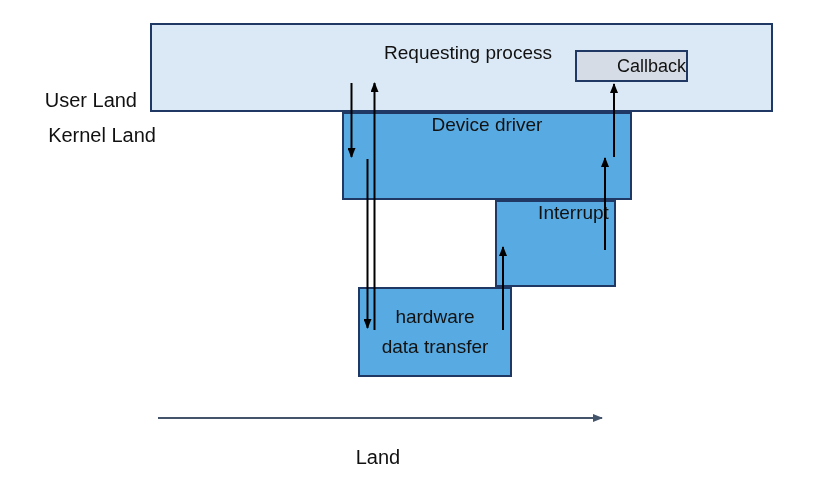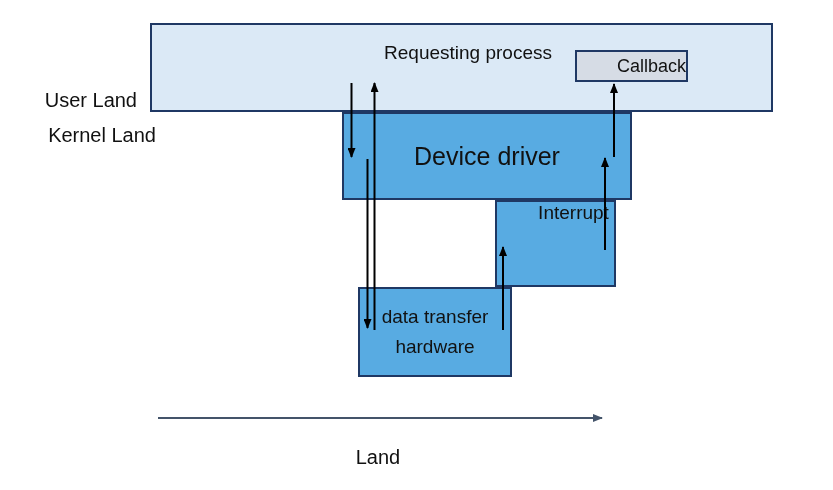--- a/index.html
+++ b/index.html
@@ -23,22 +23,22 @@
     z-index:1;
   }
   .userland-box .box-label{
     position:absolute;left:13px;right:0;top:17px;
     text-align:center;font-size:19px;line-height:22px;
   }
   .driver-box{
     left:342px;top:112px;width:290px;height:88px;
     background:var(--kernel-box-fill,#58abe2);
     z-index:2;
-    display:flex;align-items:center;justify-content:center;
-    font-size:25px;
+    display:flex;align-items:flex-start;justify-content:center;
+    font-size:19px;
   }
   .interrupt-box{
     left:495px;top:200px;width:121px;height:87px;
     background:var(--kernel-box-fill,#58abe2);
     z-index:2;
     display:flex;align-items:flex-start;justify-content:center;
     font-size:19px;
     padding-left:36px;
   }
   .hardware-box{
@@ -87,22 +87,22 @@
 
   <div class="box driver-box">
     <span>Device driver</span>
   </div>
 
   <div class="box interrupt-box">
     <span>Interrupt</span>
   </div>
 
   <div class="box hardware-box">
+    <span>hardware</span>
     <span>data transfer</span>
-    <span>hardware</span>
   </div>
 
   <div class="side-label user-land-label">User Land</div>
   <div class="side-label kernel-land-label">Kernel Land</div>
 
   <div class="time-label">Land</div>
 
   <svg class="arrows-layer" viewBox="0 0 833 490" xmlns="http://www.w3.org/2000/svg">
     <defs>
         <marker id="head-arrow" viewBox="0 0 10 8" refX="9" refY="4" markerWidth="10" markerHeight="8" orient="auto" markerUnits="userSpaceOnUse">

